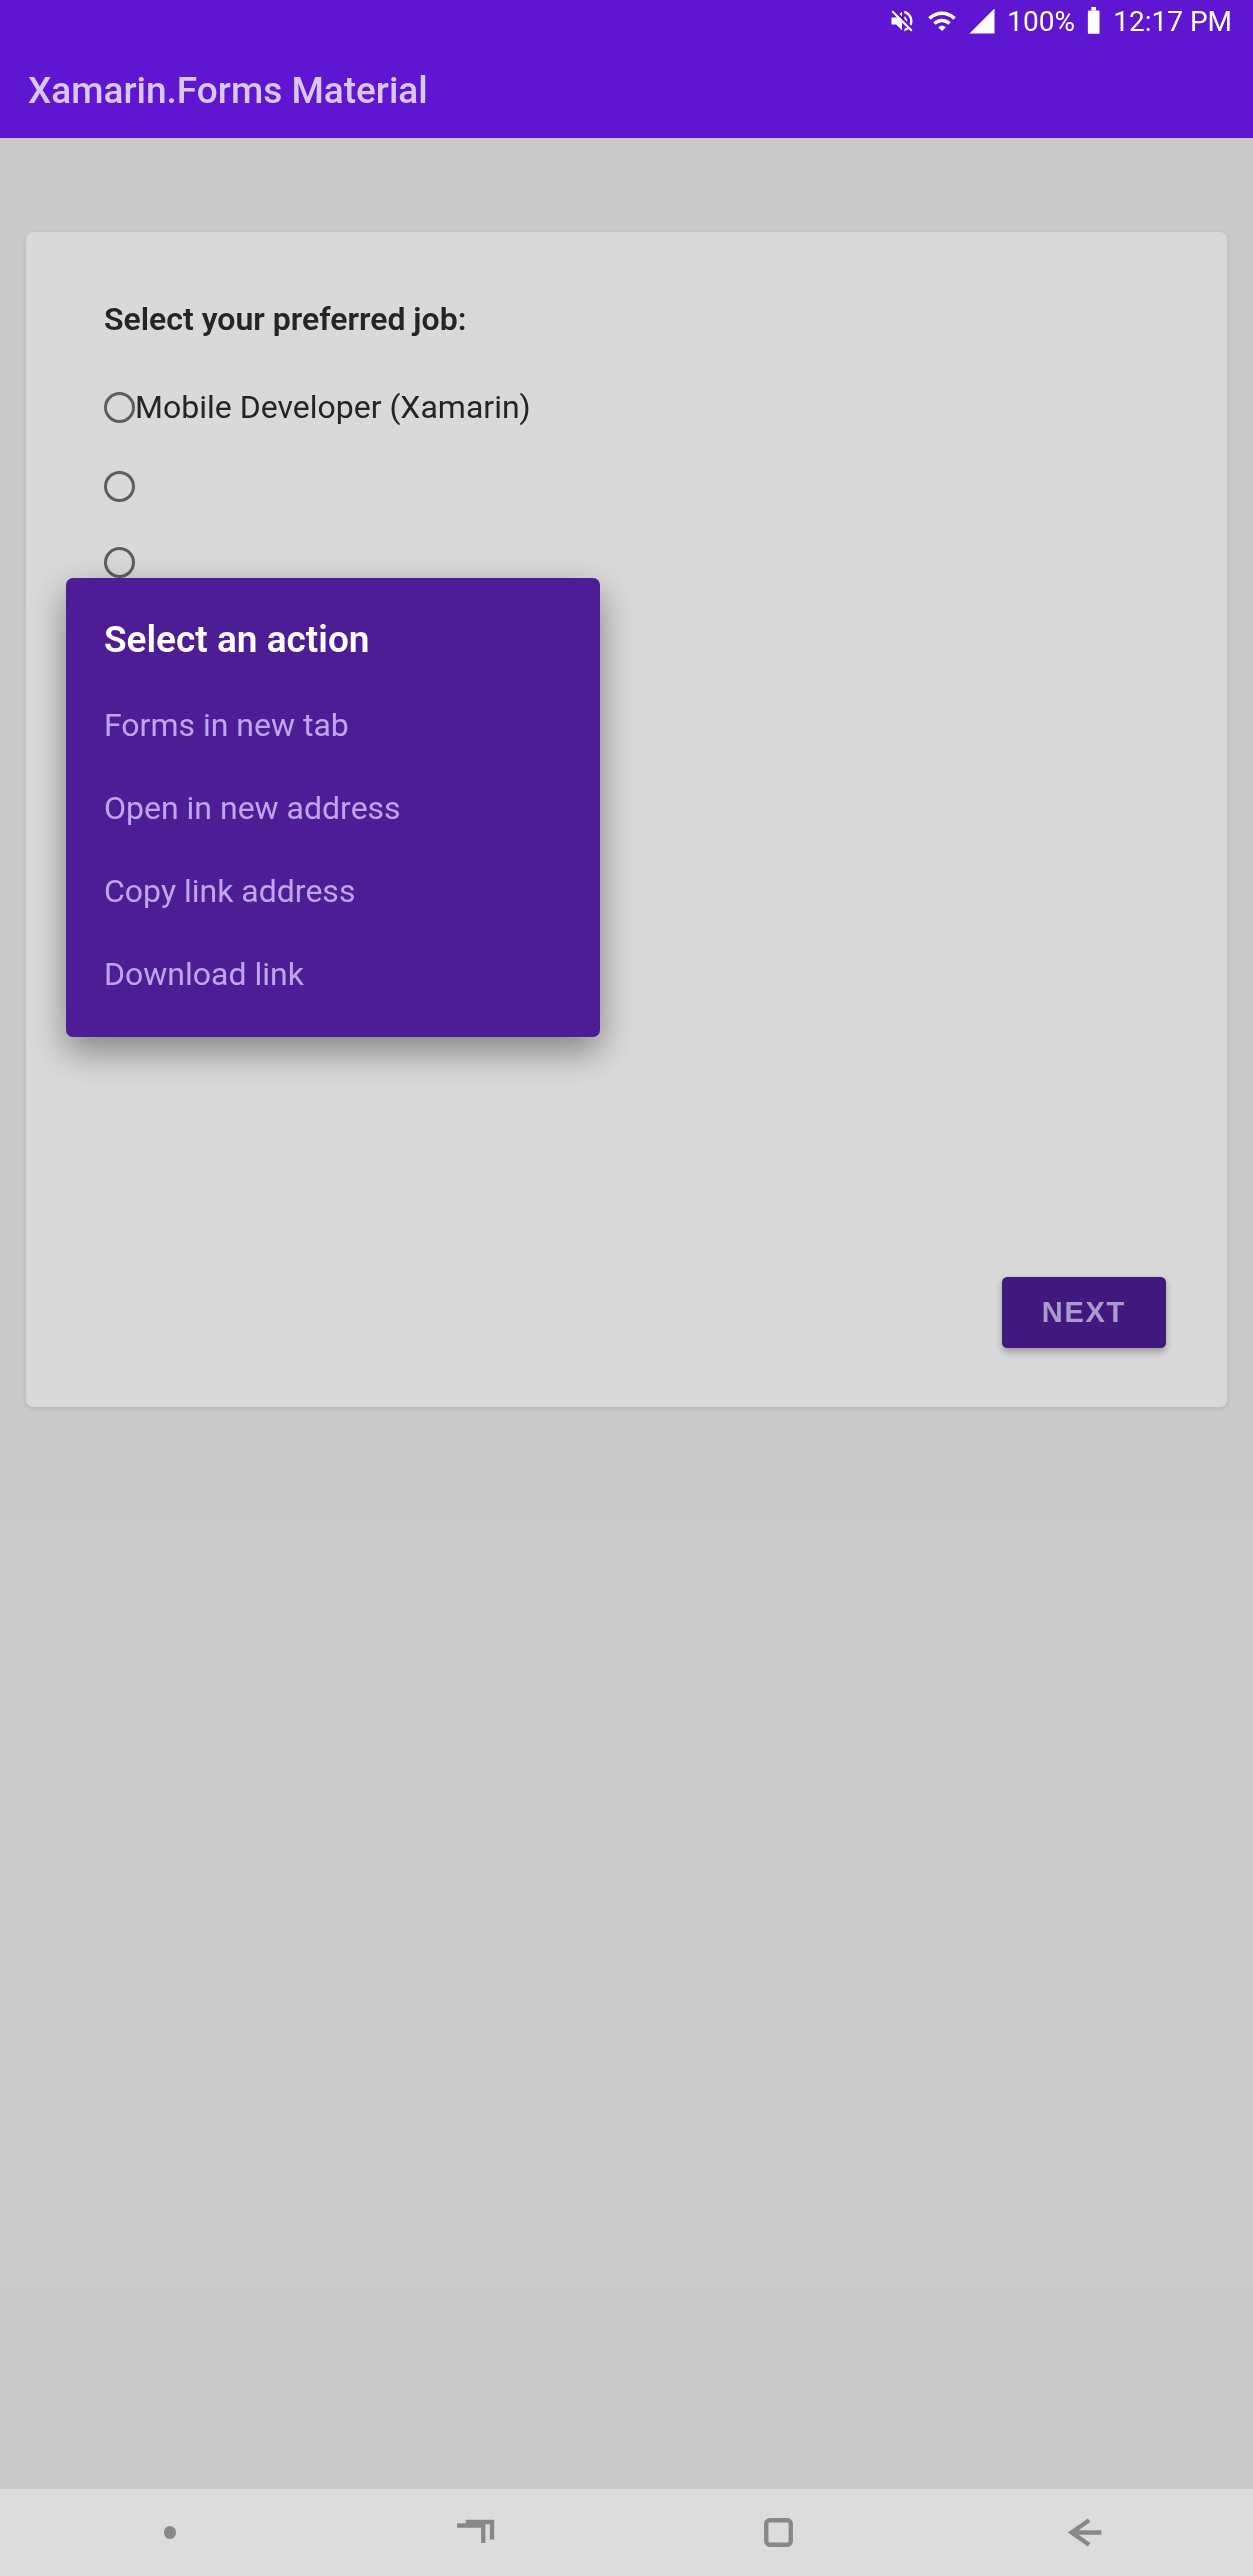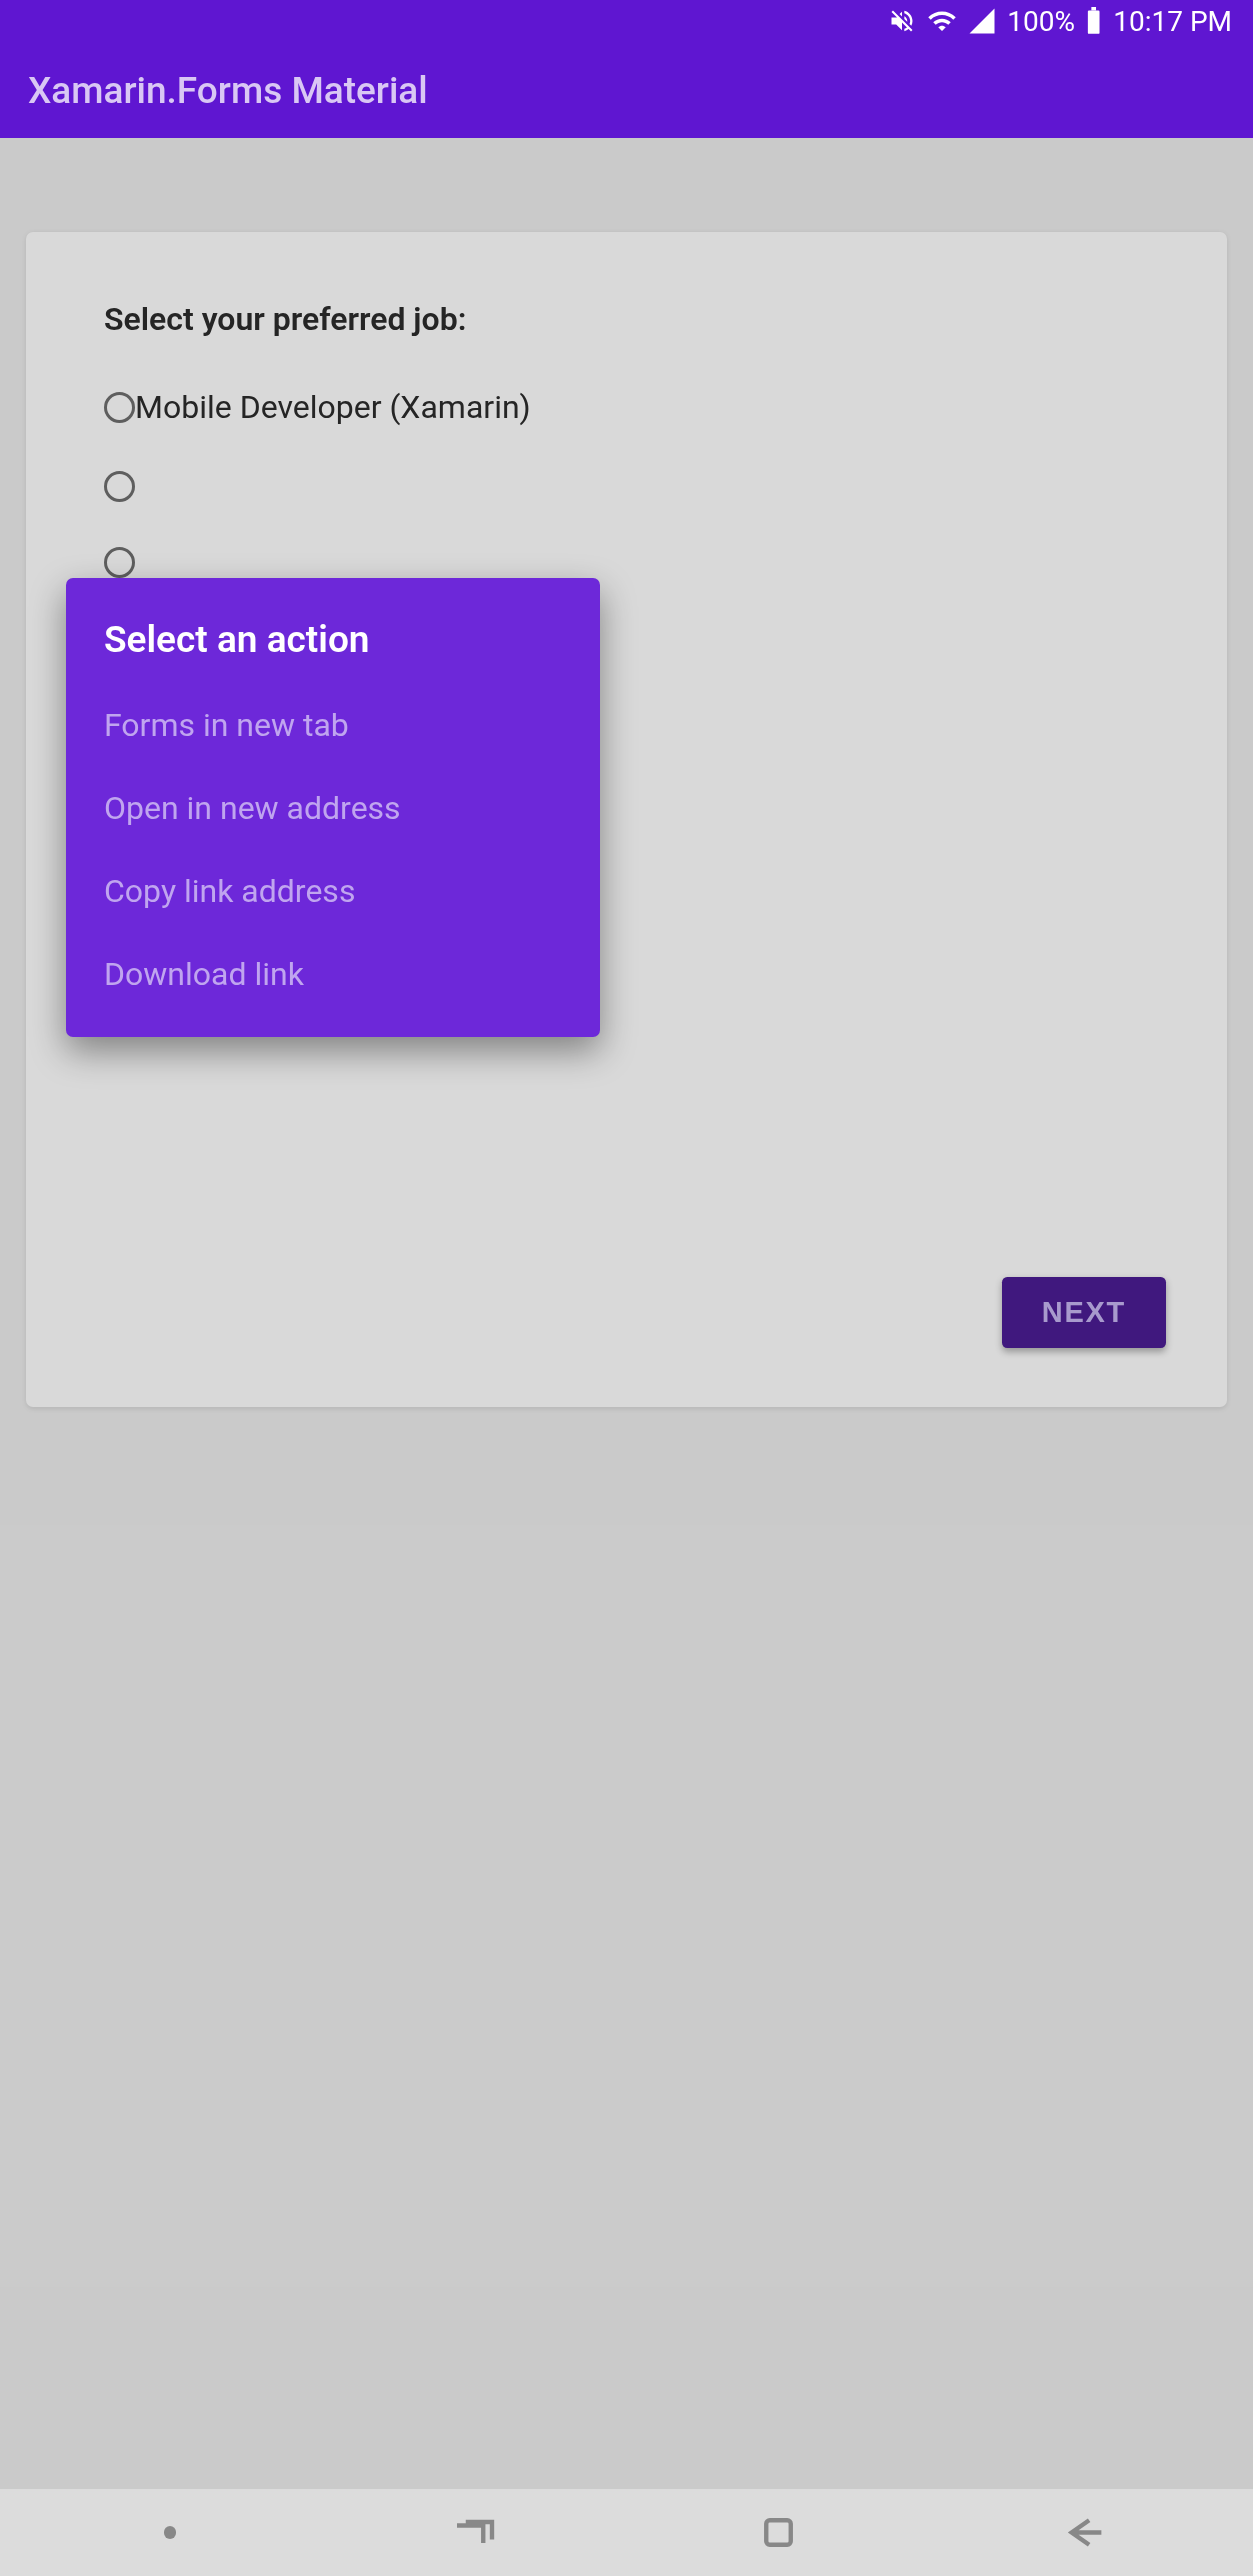--- a/index.html
+++ b/index.html
@@ -124,21 +124,21 @@
       right: 0;
       bottom: 0;
       background: rgba(0,0,0,0.15);
     }
 
     .dialog {
       position: absolute;
       top: 440px;
       left: 66px;
       width: 534px;
-      background: #6d28d9;
+      background: #4c1d95;
       border-radius: 7px;
       box-shadow: 0 14px 35px rgba(0,0,0,0.4);
       padding: 40px 38px 44px 38px;
     }
 
     .dialog-title {
       color: white;
       font-size: 37px;
       font-weight: 600;
       margin-bottom: 45px;
@@ -220,21 +220,21 @@
             <path d="M2 22h20V2z"></path>
           </svg>
       </span>
       <span class="status-icon">100%</span>
       <span class="status-icon">
         <svg width="17.4" height="28" viewBox="0 0 12 24" fill="white">
             <rect x="1" y="3" width="10" height="20" rx="1"></rect>
             <rect x="4" y="0" width="4" height="3"></rect>
           </svg>
       </span>
-      <span class="status-icon">10:17 PM</span>
+      <span class="status-icon">12:17 PM</span>
     </div>
   </div>
 
   <div class="app-bar">
     <span>Xamarin.Forms Material</span>
   </div>
 
   <div class="page-body">
 
     <div class="card">

